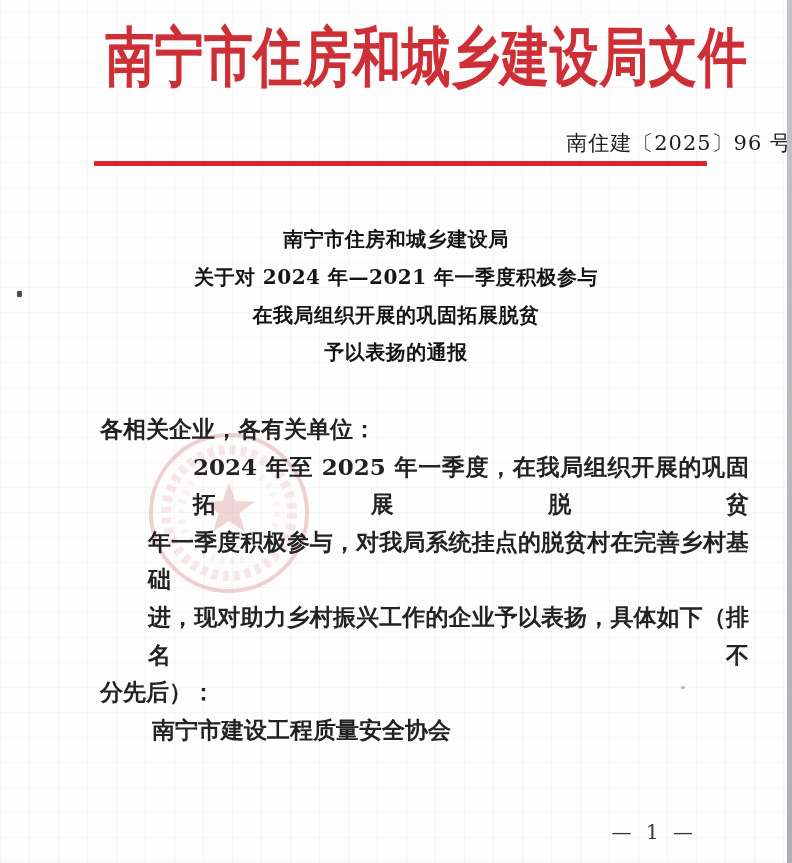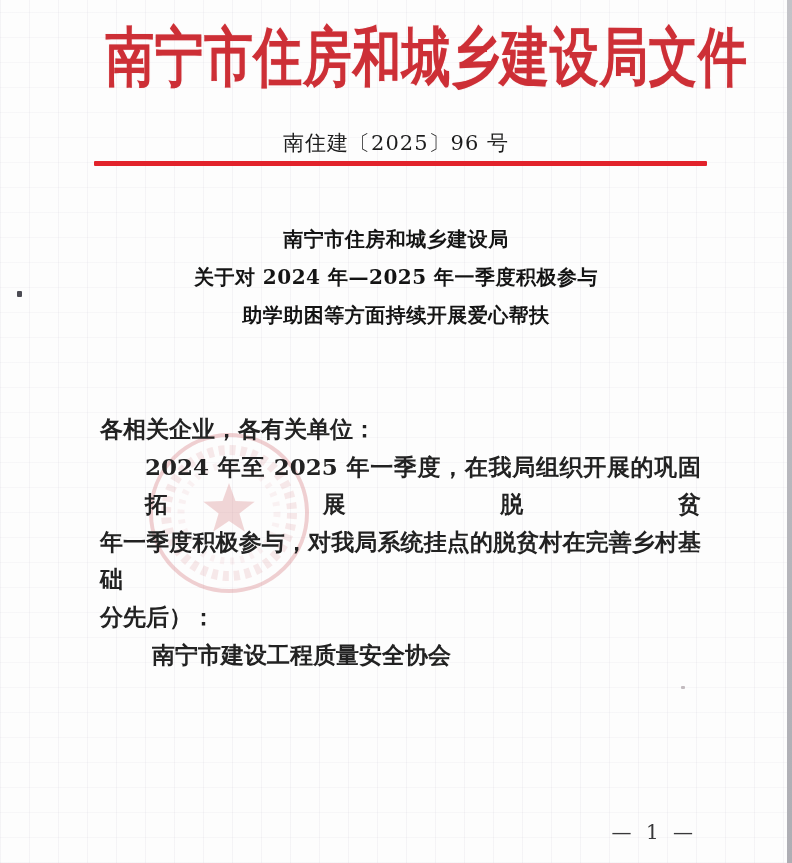--- a/index.html
+++ b/index.html
@@ -25,38 +25,38 @@
   }
   .org-title .stretch{
     display:inline-block;
     font-size:64px;font-weight:bold;color:#cd2f36;
     transform:scaleX(0.76);transform-origin:center;
     letter-spacing:1px;
     text-shadow:0 0 1px rgba(205,47,54,0.45);
   }
   .doc-number{
     position:absolute;top:129px;left:0;width:100%;
-    text-align:center;font-size:21px;color:#1d1d1d;letter-spacing:1px;
+    text-align:right;font-size:21px;color:#1d1d1d;letter-spacing:1px;
   }
   .red-divider{
     position:absolute;top:161px;left:94px;width:613px;height:5px;
     background:#e2232b;border-radius:1px;
   }
   .doc-title{
     position:absolute;top:221px;left:0;width:100%;
     text-align:center;font-size:20px;font-weight:bold;
     line-height:37.8px;color:#141414;letter-spacing:0.5px;
   }
   .body-block{
     position:absolute;top:410px;left:100px;width:601px;
     font-size:23px;line-height:37.6px;color:#222;
     z-index:2;
   }
   .bline{width:601px;box-sizing:border-box;white-space:nowrap;font-weight:bold;}
-  .bline.fill{text-align:justify;text-align-last:justify;white-space:normal;}
+  .bline.fill{text-align:justify;text-align-last:justify;white-space:normal;margin-left:48px;}
   .bline.indent{padding-left:45px;}
   .bline.company{padding-left:52px;}
   .page-number{
     position:absolute;top:820px;right:95px;
     font-size:20px;color:#38383a;letter-spacing:4px;white-space:nowrap;
     z-index:2;
   }
   .seal{
     position:absolute;top:430px;left:146px;width:166px;height:166px;
     z-index:1;opacity:0.85;
@@ -79,29 +79,31 @@
   <div class="org-title">
     <span class="stretch">南宁市住房和城乡建设局文件</span>
   </div>
 
   <div class="doc-number">南住建〔2025〕96 号</div>
 
   <div class="red-divider"></div>
 
   <div class="doc-title">
     <div>南宁市住房和城乡建设局</div>
-    <div>关于对 2024 年—2025 年一季度积极参与</div>
-    <div>助学助困等方面持续开展爱心帮扶</div>
+    <div>关于对 2024 年—2021 年一季度积极参与</div>
+    <div>在我局组织开展的巩固拓展脱贫</div>
+    <div>予以表扬的通报</div>
   </div>
 
   <div class="body-block">
     <div class="bline">各相关企业，各有关单位：</div>
 
     <div class="bline fill indent">2024 年至 2025 年一季度，在我局组织开展的巩固拓展脱贫</div>
     <div class="bline fill">年一季度积极参与，对我局系统挂点的脱贫村在完善乡村基础</div>
+    <div class="bline fill">进，现对助力乡村振兴工作的企业予以表扬，具体如下（排名不</div>
     <div class="bline">分先后）：</div>
 
     <div class="bline company">南宁市建设工程质量安全协会</div>
 
   </div>
 
   <div class="page-number">— 1 —</div>
 
   <div class="speck-a"></div>
   <div class="speck-b"></div>

